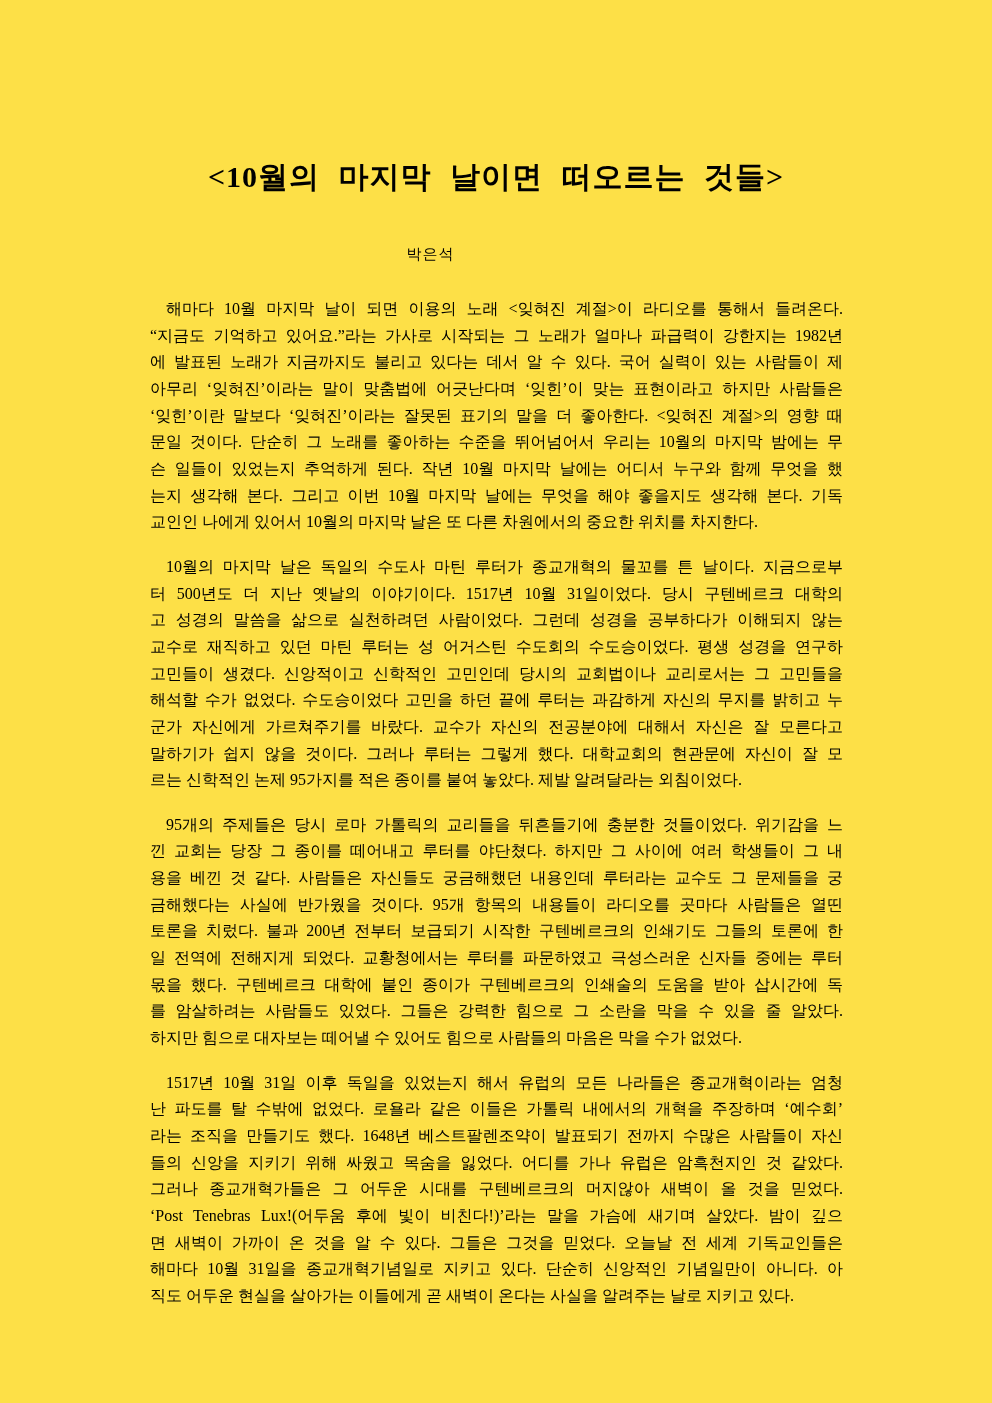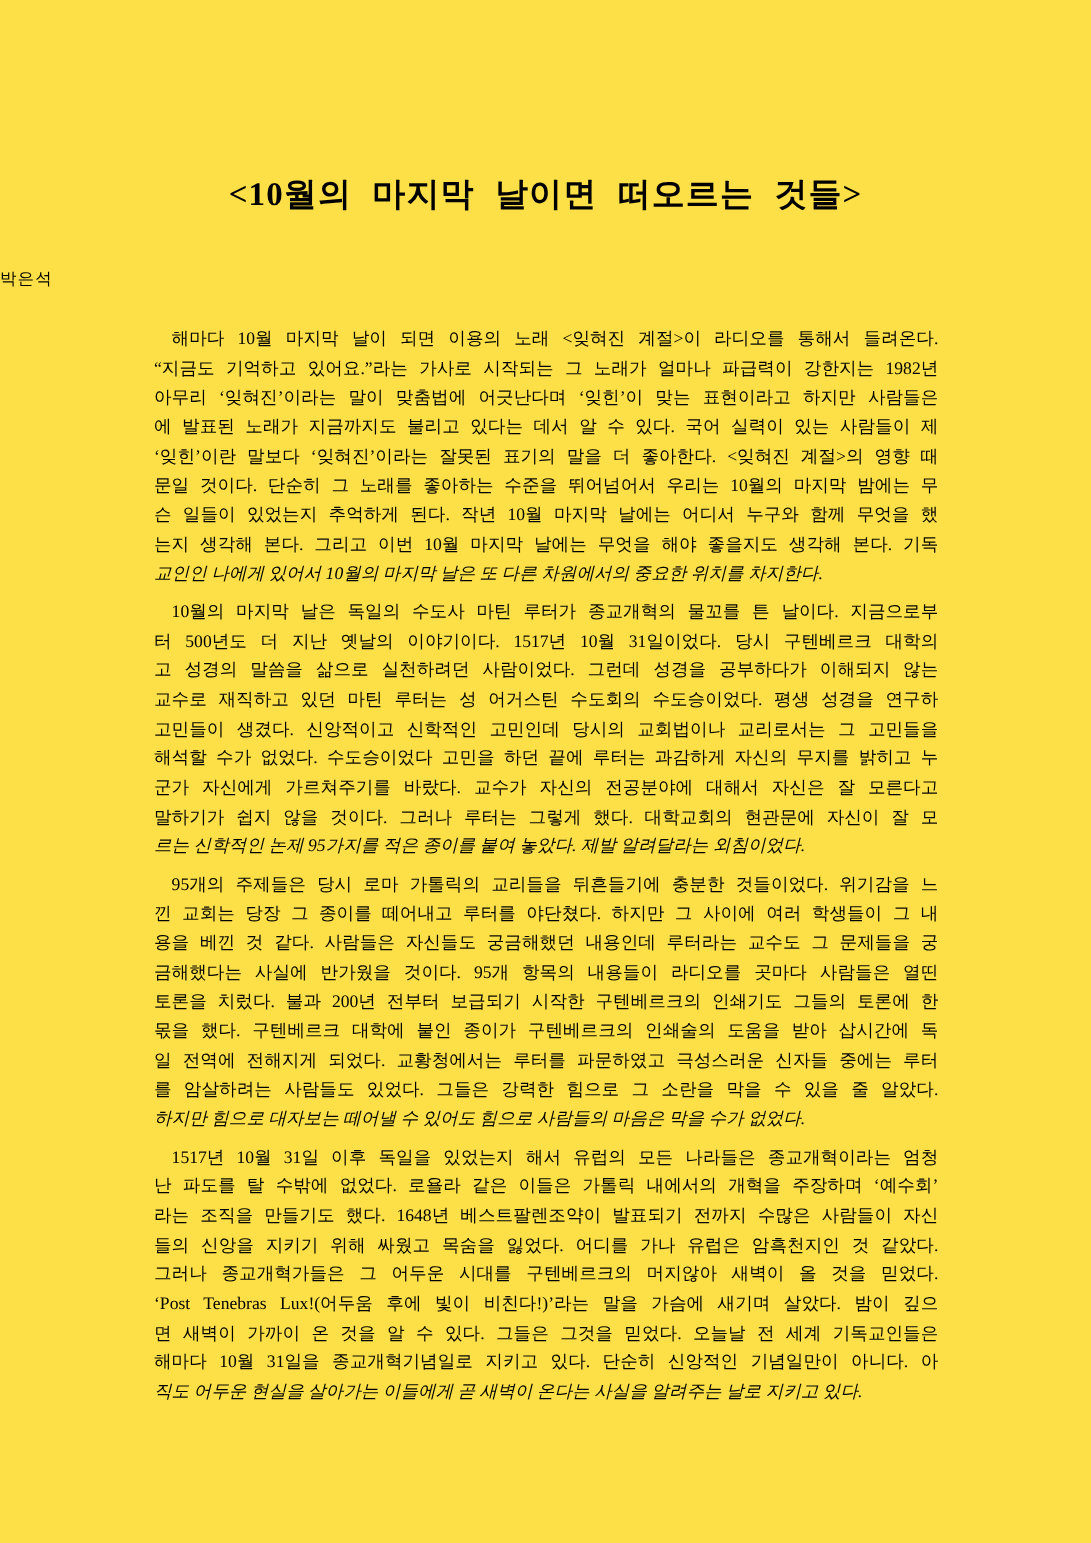--- a/index.html
+++ b/index.html
@@ -24,60 +24,59 @@
     font-size: 30px;
     font-weight: bold;
     line-height: 44px;
     letter-spacing: 1px;
     word-spacing: 10px;
     color: #000000;
   }
   .author {
     margin-top: 45px;
     padding-right: 131px;
-    text-align: left;
+    text-align: center;
     font-size: 15px;
     line-height: 20px;
     letter-spacing: 1px;
   }
   .body-text {
     margin: 32px 131px 0 132px;
     font-size: 16px;
     line-height: 26.65px;
   }
   .paragraph {
-    margin: 8px;
+    margin: 18px;
     padding: 0;
   }
   .line {
     text-align: justify;
     text-align-last: justify;
     word-break: keep-all;
     white-space: normal;
   }
   .line.first {
     text-indent: 16px;
   }
   .line.last {
     text-align-last: left;
-    font-style: italic;
   }
 </style>
 </head>
 <body>
 
 <div class="page">
   <h1 class="title">&lt;10월의 마지막 날이면 떠오르는 것들&gt;</h1>
   <div class="author">박은석</div>
   <div class="body-text" id="body">
       <div class="paragraph">
         <div class="line first">해마다 10월 마지막 날이 되면 이용의 노래 &lt;잊혀진 계절&gt;이 라디오를 통해서 들려온다.</div>
         <div class="line">“지금도 기억하고 있어요.”라는 가사로 시작되는 그 노래가 얼마나 파급력이 강한지는 1982년</div>
+        <div class="line">에 발표된 노래가 지금까지도 불리고 있다는 데서 알 수 있다. 국어 실력이 있는 사람들이 제</div>
         <div class="line">아무리 ‘잊혀진’이라는 말이 맞춤법에 어긋난다며 ‘잊힌’이 맞는 표현이라고 하지만 사람들은</div>
-        <div class="line">에 발표된 노래가 지금까지도 불리고 있다는 데서 알 수 있다. 국어 실력이 있는 사람들이 제</div>
         <div class="line">‘잊힌’이란 말보다 ‘잊혀진’이라는 잘못된 표기의 말을 더 좋아한다. &lt;잊혀진 계절&gt;의 영향 때</div>
         <div class="line">문일 것이다. 단순히 그 노래를 좋아하는 수준을 뛰어넘어서 우리는 10월의 마지막 밤에는 무</div>
         <div class="line">슨 일들이 있었는지 추억하게 된다. 작년 10월 마지막 날에는 어디서 누구와 함께 무엇을 했</div>
         <div class="line">는지 생각해 본다. 그리고 이번 10월 마지막 날에는 무엇을 해야 좋을지도 생각해 본다. 기독</div>
         <div class="line last">교인인 나에게 있어서 10월의 마지막 날은 또 다른 차원에서의 중요한 위치를 차지한다.</div>
       </div>
       <div class="paragraph">
         <div class="line first">10월의 마지막 날은 독일의 수도사 마틴 루터가 종교개혁의 물꼬를 튼 날이다. 지금으로부</div>
         <div class="line">터 500년도 더 지난 옛날의 이야기이다. 1517년 10월 31일이었다. 당시 구텐베르크 대학의</div>
         <div class="line">고 성경의 말씀을 삶으로 실천하려던 사람이었다. 그런데 성경을 공부하다가 이해되지 않는</div>
@@ -87,22 +86,22 @@
         <div class="line">군가 자신에게 가르쳐주기를 바랐다. 교수가 자신의 전공분야에 대해서 자신은 잘 모른다고</div>
         <div class="line">말하기가 쉽지 않을 것이다. 그러나 루터는 그렇게 했다. 대학교회의 현관문에 자신이 잘 모</div>
         <div class="line last">르는 신학적인 논제 95가지를 적은 종이를 붙여 놓았다. 제발 알려달라는 외침이었다.</div>
       </div>
       <div class="paragraph">
         <div class="line first">95개의 주제들은 당시 로마 가톨릭의 교리들을 뒤흔들기에 충분한 것들이었다. 위기감을 느</div>
         <div class="line">낀 교회는 당장 그 종이를 떼어내고 루터를 야단쳤다. 하지만 그 사이에 여러 학생들이 그 내</div>
         <div class="line">용을 베낀 것 같다. 사람들은 자신들도 궁금해했던 내용인데 루터라는 교수도 그 문제들을 궁</div>
         <div class="line">금해했다는 사실에 반가웠을 것이다. 95개 항목의 내용들이 라디오를 곳마다 사람들은 열띤</div>
         <div class="line">토론을 치렀다. 불과 200년 전부터 보급되기 시작한 구텐베르크의 인쇄기도 그들의 토론에 한</div>
+        <div class="line">일 전역에 전해지게 되었다. 교황청에서는 루터를 파문하였고 극성스러운 신자들 중에는 루터</div>
         <div class="line">몫을 했다. 구텐베르크 대학에 붙인 종이가 구텐베르크의 인쇄술의 도움을 받아 삽시간에 독</div>
-        <div class="line">일 전역에 전해지게 되었다. 교황청에서는 루터를 파문하였고 극성스러운 신자들 중에는 루터</div>
         <div class="line">를 암살하려는 사람들도 있었다. 그들은 강력한 힘으로 그 소란을 막을 수 있을 줄 알았다.</div>
         <div class="line last">하지만 힘으로 대자보는 떼어낼 수 있어도 힘으로 사람들의 마음은 막을 수가 없었다.</div>
       </div>
       <div class="paragraph">
         <div class="line first">1517년 10월 31일 이후 독일을 있었는지 해서 유럽의 모든 나라들은 종교개혁이라는 엄청</div>
         <div class="line">난 파도를 탈 수밖에 없었다. 로욜라 같은 이들은 가톨릭 내에서의 개혁을 주장하며 ‘예수회’</div>
         <div class="line">라는 조직을 만들기도 했다. 1648년 베스트팔렌조약이 발표되기 전까지 수많은 사람들이 자신</div>
         <div class="line">들의 신앙을 지키기 위해 싸웠고 목숨을 잃었다. 어디를 가나 유럽은 암흑천지인 것 같았다.</div>
         <div class="line">그러나 종교개혁가들은 그 어두운 시대를 구텐베르크의 머지않아 새벽이 올 것을 믿었다.</div>
         <div class="line">‘Post Tenebras Lux!(어두움 후에 빛이 비친다!)’라는 말을 가슴에 새기며 살았다. 밤이 깊으</div>

